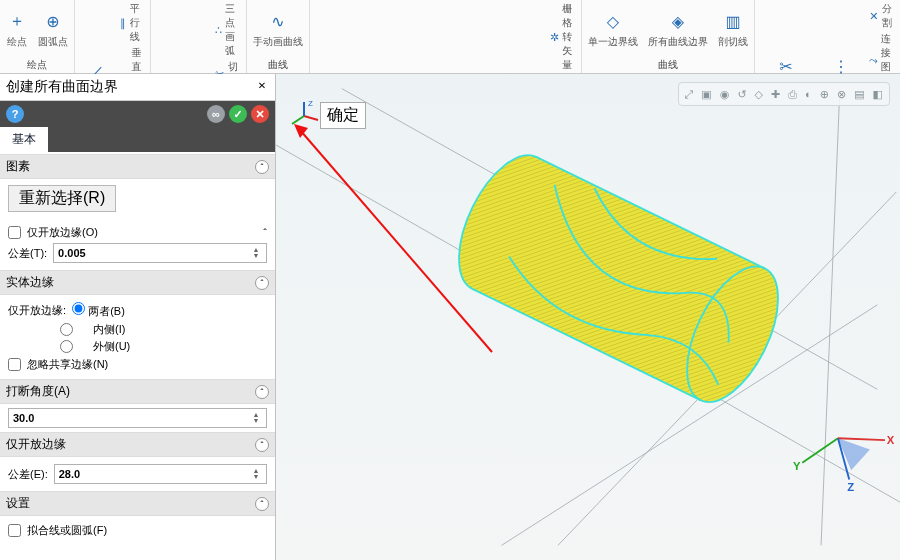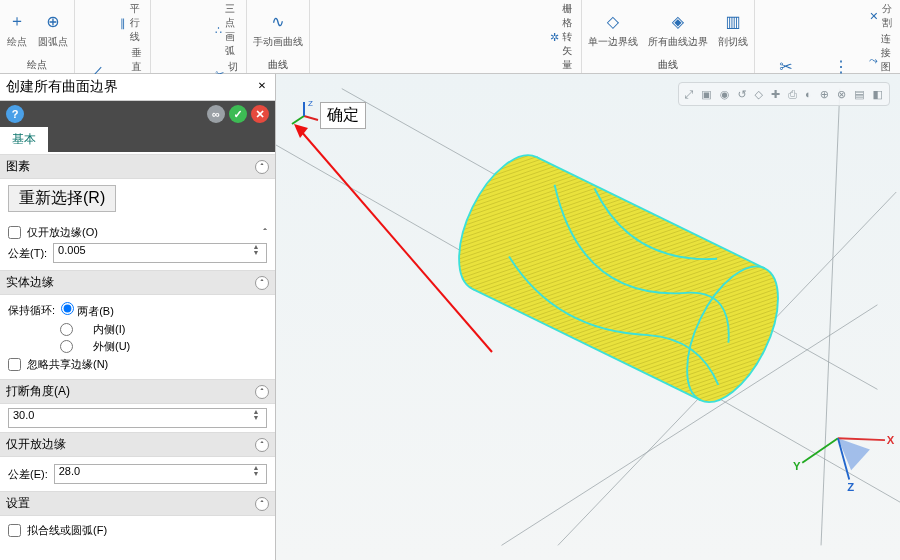--- a/index.html
+++ b/index.html
@@ -24,29 +24,29 @@
   .sidebar { width: 276px; border-right: 1px solid #c1c1c1; background: #f6f6f6; display: flex; flex-direction: column; }
   .sb-title { background: #fff; padding: 4px 6px; font-size: 14px; display: flex; justify-content: space-between; align-items: center; border-bottom: 1px solid #d0d0d0; }
   .sb-title .x { width: 14px; height: 14px; font-size: 10px; cursor: pointer; text-align: center; }
   .sb-iconbar { background: #4a4a4a; height: 26px; display: flex; align-items: center; justify-content: flex-end; padding: 0 6px; gap: 4px; }
   .ib { width: 18px; height: 18px; border-radius: 50%; display: flex; align-items: center; justify-content: center; font-size: 11px; font-weight: bold; cursor: pointer; }
   .ib.help { background: #4aa0e8; color: #fff; }
   .ib.link { background: #9aa0a5; color: #fff; }
   .ib.ok { background: #3dbb54; color: #fff; }
   .ib.cancel { background: #e64a3e; color: #fff; }
   .sb-tabs { background: #4a4a4a; display: flex; }
-  .sb-tab { padding: 4px 12px; font-size: 12px; background: #fff; color: #0f766e; cursor: pointer; }
+  .sb-tab { padding: 4px 12px; font-size: 12px; background: #fff; color: #0f172a; cursor: pointer; }
   .sb-body { overflow-y: auto; flex: 1; background: #fff; padding: 2px 0; }
   .section-h { background: #e6e6e6; padding: 3px 6px; font-size: 12px; display: flex; justify-content: space-between; align-items: center; cursor: pointer; border-top: 1px solid #dcdcdc; border-bottom: 1px solid #dcdcdc; }
   .section-h .chev { width: 14px; height: 14px; border: 1px solid #999; border-radius: 50%; font-size: 9px; text-align: center; line-height: 12px; background: #fff; }
   .section-b { padding: 4px 8px; font-size: 11px; }
   .btn { background: #f0f0f0; border: 1px solid #b8b8b8; padding: 2px 10px; font-size: 16px; cursor: pointer; margin: 2px 0; }
   .row { display: flex; align-items: center; gap: 6px; margin: 3px 0; }
   .row label { font-size: 11px; }
-  .field { flex: 1; height: 20px; border: 1px solid #b1b1b1; padding: 0 4px; font-size: 11px; background: #fff; display: flex; align-items: flex-start; justify-content: space-between; }
+  .field { flex: 1; height: 20px; border: 1px solid #b1b1b1; padding: 0 4px; font-size: 11px; background: #fff; display: flex; align-items: center; justify-content: space-between; font-weight: bold; }
   .spin { width: 12px; color: #666; text-align: center; display: flex; flex-direction: column; line-height: 6px; font-size: 7px; cursor: pointer; }
   .radio-grp { display: flex; flex-direction: column; gap: 2px; margin-left: 52px; }
   .radio-grp label { display: flex; align-items: center; gap: 20px; }
 
   
   .viewport { flex: 1; position: relative; background: linear-gradient(180deg, #edf3f5 0%, #f4f6f6 100%); overflow: hidden; }
   .view-toolbar { position: absolute; top: 8px; right: 10px; height: 24px; background: rgba(244,246,248,0.88); border: 1px solid #d2d7da; border-radius: 4px; display: flex; align-items: center; padding: 0 6px; gap: 8px; font-size: 11px; color: #89949b; z-index: 10; }
   .vt-item { cursor: pointer; }
   .triad { position: absolute; top: 26px; left: 12px; width: 32px; height: 32px; z-index: 5; }
   .ok-btn { position: absolute; top: 28px; left: 44px; padding: 2px 6px; background: #fff; border: 1px solid #aaa; font-size: 16px; cursor: pointer; z-index: 6; }
@@ -257,21 +257,21 @@
           </div>
         </div>
       </div>
 
       <div class="section-h">
         <span>实体边缘</span>
         <span class="chev">ˆ</span>
       </div>
       <div class="section-b">
         <div class="row">
-          <label>保持循环:</label>
+          <label>仅开放边缘:</label>
           <label><input type="radio" name="keep" checked="" style=""> <span>两者(B)</span></label>
         </div>
         <div class="radio-grp">
           <label>
               <input type="radio" name="keep" style=""> 
               <span>内侧(I)</span>
             </label>
           <label>
               <input type="radio" name="keep" style=""> 
               <span>外侧(U)</span>

